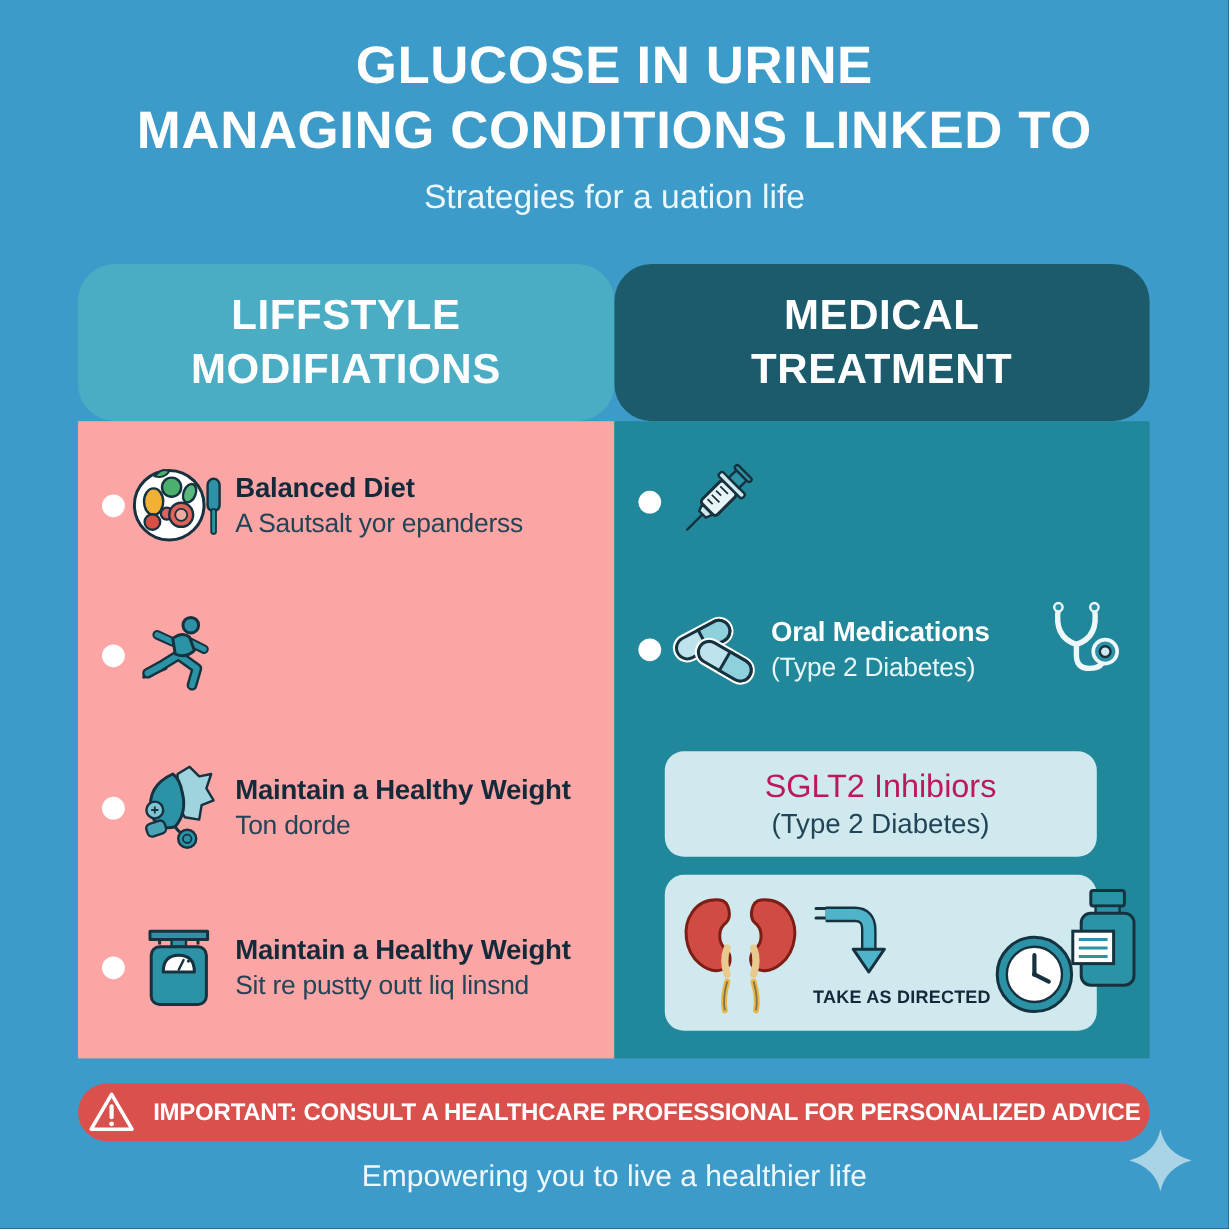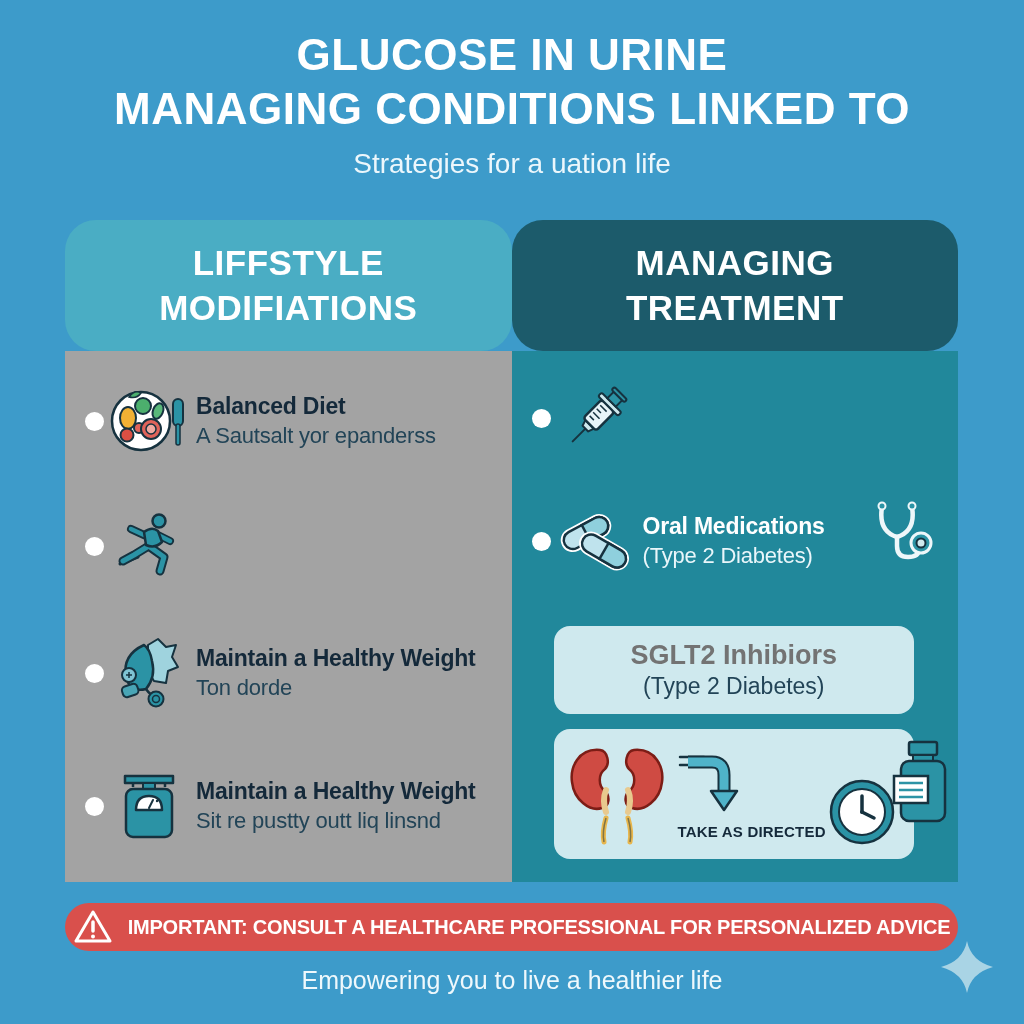--- a/index.html
+++ b/index.html
@@ -15,40 +15,40 @@
 
   
   .columns{position:absolute;left:65px;top:220px;width:893px;height:662px;display:flex;}
   .col{flex:1 1 0;display:flex;flex-direction:column;}
   .col-header{height:131px;flex:none;display:flex;flex-direction:column;justify-content:center;
     align-items:center;color:#ffffff;font-size:35px;font-weight:700;line-height:1.28;letter-spacing:.5px;border-radius:31px;}
   .col-header span{display:block;}
   .col-left .col-header{background:#4aadc4;}
   .col-right .col-header{background:#1c5b6b;}
   .col-body{position:relative;flex:1;}
-  .col-left .col-body{background:#a3a3a3;}
+  .col-left .col-body{background:#fca5a5;}
   .col-right .col-body{background:#21889b;}
 
   .item{position:absolute;left:0;right:0;height:104px;display:flex;align-items:center;}
   .item.tall{height:130px;}
   .bullet{width:19px;height:19px;border-radius:50%;background:#ffffff;flex:none;margin-left:20px;}
   .icon-box{width:82px;flex:none;display:flex;justify-content:center;align-items:center;margin-left:4px;}
   .txt{margin-left:6px;min-width:0;}
   .t{font-size:23px;font-weight:700;color:#14293a;letter-spacing:-.2px;white-space:nowrap;}
   .s{font-size:22px;color:#224457;margin-top:3px;letter-spacing:-.2px;white-space:nowrap;}
   .col-right .t{color:#ffffff;}
   .col-right .s{color:#e9f6fa;}
 
   .side-icon{position:absolute;right:22px;top:148px;}
 
   .light-box{position:absolute;left:42px;right:44px;background:#cfe9ee;border-radius:16px;
     box-sizing:border-box;}
   .sglt2{top:275px;height:88px;display:flex;flex-direction:column;justify-content:center;
     align-items:center;}
-  .sglt2 .bt{font-size:27px;font-weight:700;color:#737373;text-align:right;}
+  .sglt2 .bt{font-size:27px;font-weight:400;color:#be185d;text-align:right;}
   .sglt2 .bs{font-size:23px;color:#224457;margin-top:2px;}
 
   .directions{top:378px;height:130px;display:flex;align-items:center;padding:0 8px;text-align:center;}
   .arrow-col{display:flex;flex-direction:column;align-items:flex-start;margin-left:6px;z-index:2;}
   .directed{font-size:15px;font-weight:700;color:#14293a;letter-spacing:.2px;white-space:nowrap;
     margin-top:2px;}
   .cb-wrap{position:relative;width:130px;height:120px;flex:none;margin-left:0px;}
   .cb-wrap .bottle{position:absolute;right:2px;top:6px;}
   .cb-wrap .clock{position:absolute;left:0px;bottom:6px;z-index:2;}
 
@@ -159,21 +159,21 @@
             <div class="t">Maintain a Healthy Weight</div>
             <div class="s">Sit re pustty outt liq linsnd</div>
           </div>
         </div>
 
       </div>
     </div>
 
     <div class="col col-right">
       <div class="col-header">
-        <span>MANAGING</span>
+        <span>MEDICAL</span>
         <span>TREATMENT</span>
       </div>
       <div class="col-body">
 
         <div class="item" style="top:15px">
           <span class="bullet"></span>
           <span class="icon-box">
             <svg width="78" height="78" viewBox="0 0 78 78">
               <g transform="rotate(-45 39 39)">
                 <path d="M6 39 h18" stroke="#16323f" stroke-width="2" stroke-linecap="round"></path>

